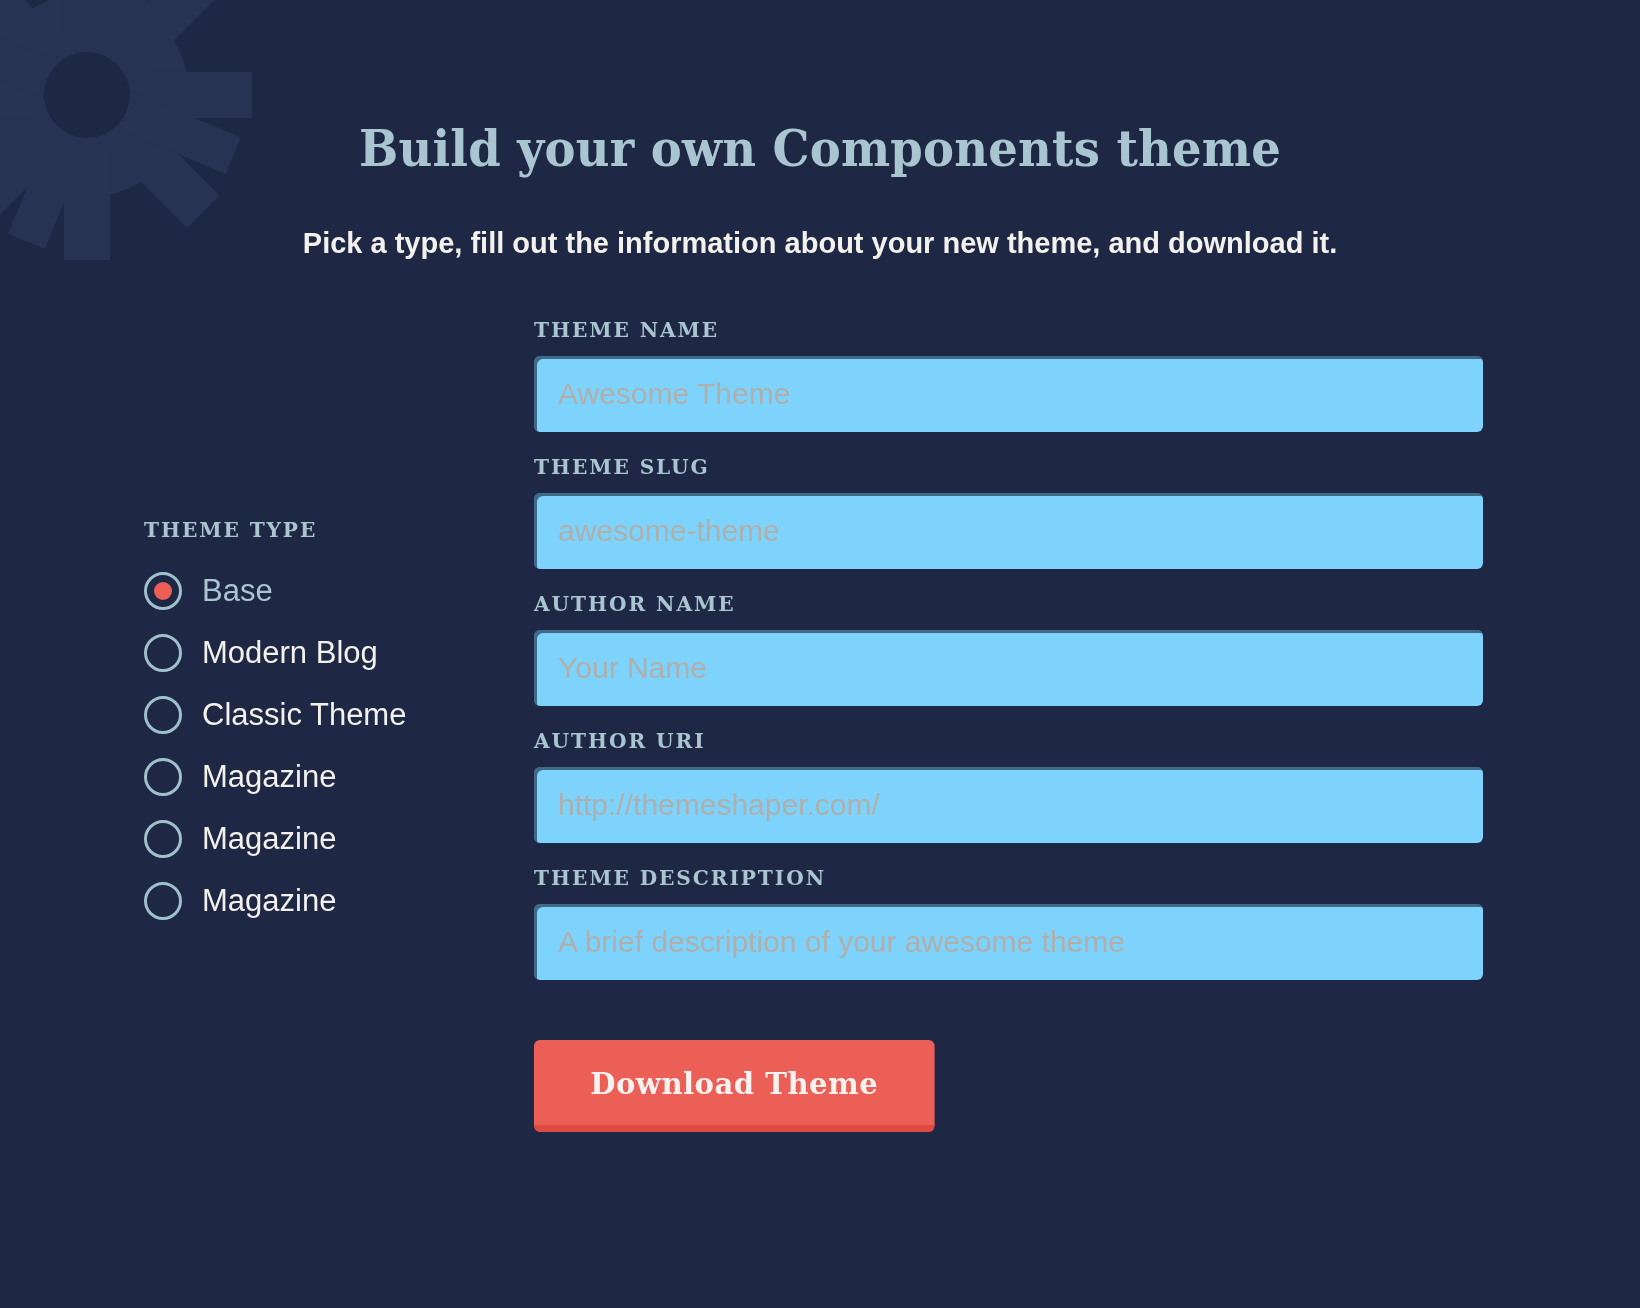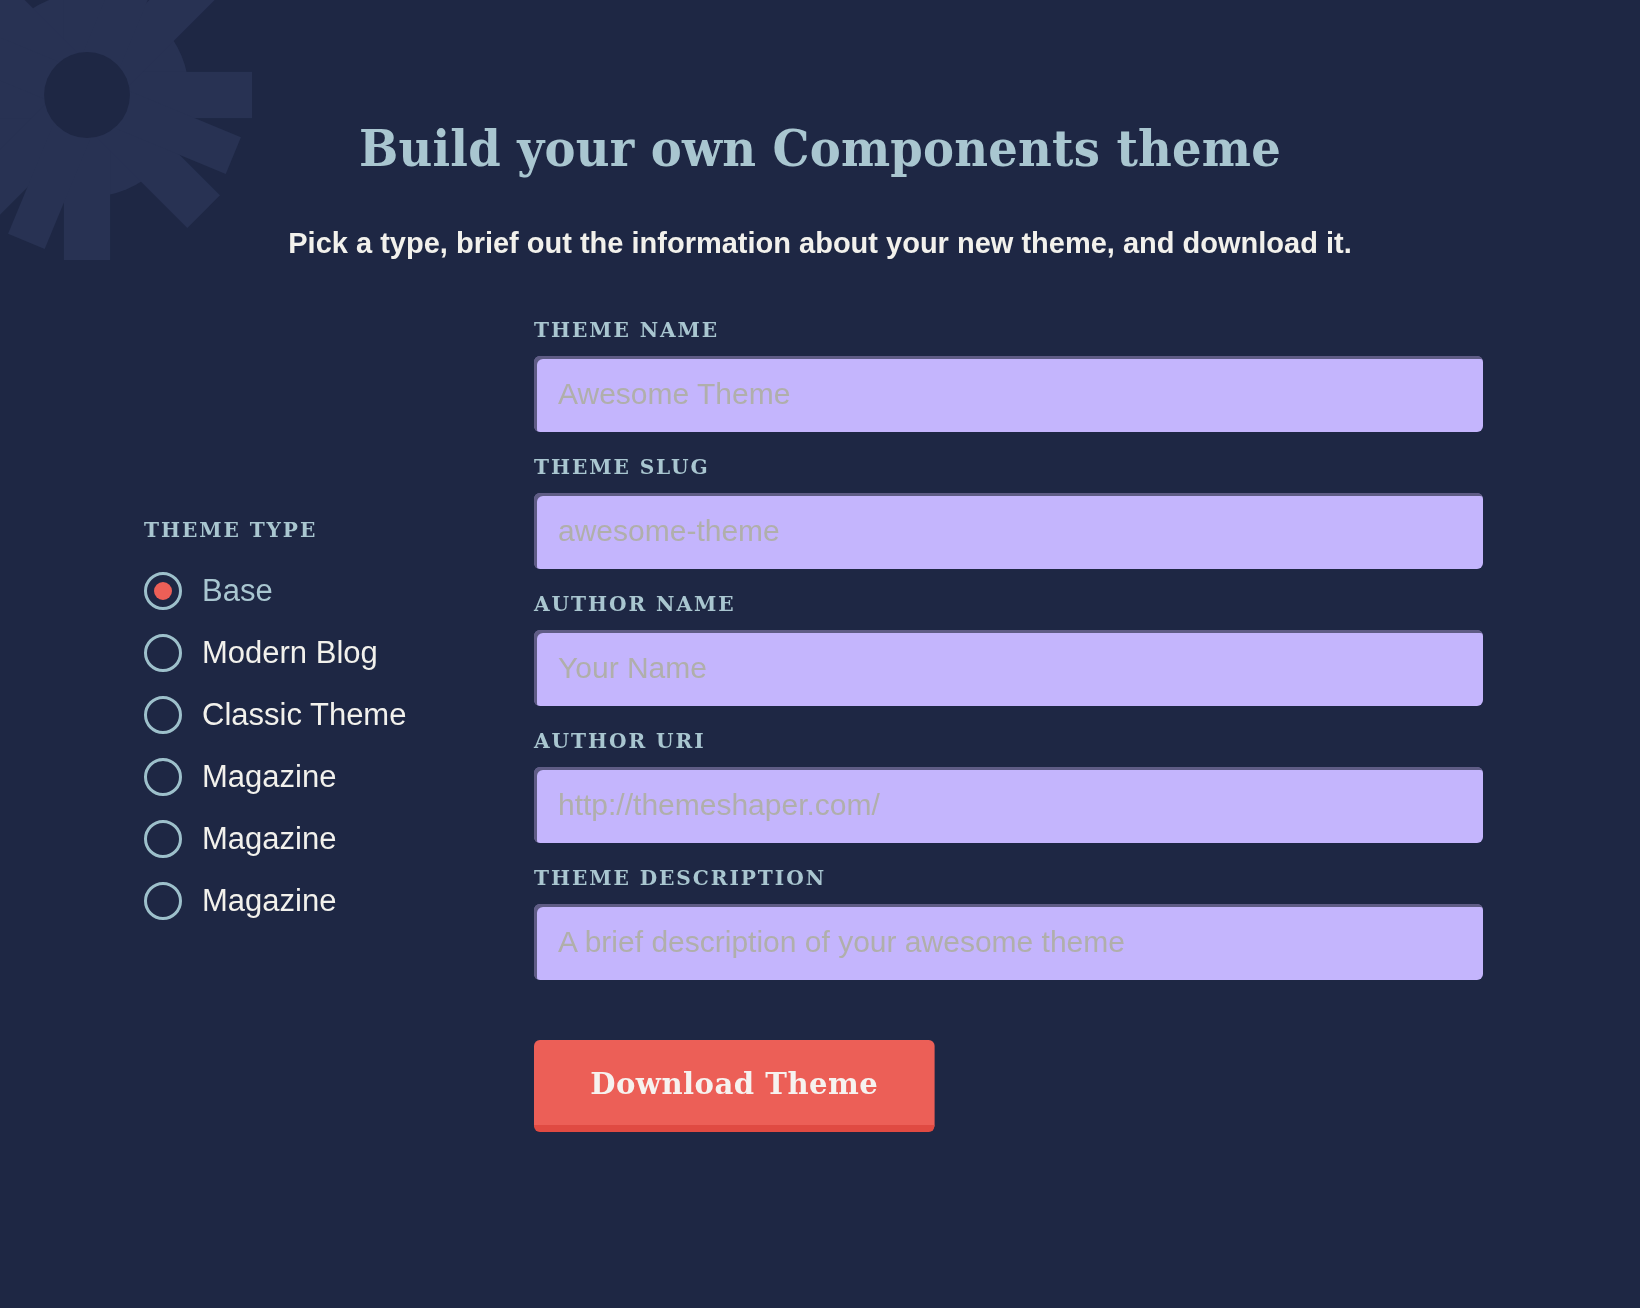--- a/index.html
+++ b/index.html
@@ -129,21 +129,21 @@
   }
   .radio-row.is-selected .radio-label { color: #a9c6d0; }
 
   
   .field-group { margin-bottom: 22px; }
 
   .text-input {
     display: block;
     width: 100%;
     height: 76px;
-    background: #c4b5fd;
+    background: #7dd3fc;
     border: 0;
     border-radius: 6px;
     padding: 0 24px;
     font-family: "Liberation Sans", sans-serif;
     font-size: 30px;
     color: #4a4a4a;
     box-shadow: inset 3px 3px 0 rgba(13,18,34,0.55);
     outline: none;
   }
   .text-input::placeholder { color: #b0afab; opacity: 1; }
@@ -186,21 +186,21 @@
       </g>
     </g>
     <circle cx="100" cy="100" r="26" fill="#1e2744"></circle>
   </svg>
 </div>
 
 <div class="page">
 
   <h1 class="page-title">Build your own Components theme</h1>
 
-  <p class="page-subtitle">Pick a type, brief out the information about your new theme, and download it.</p>
+  <p class="page-subtitle">Pick a type, fill out the information about your new theme, and download it.</p>
 
   <div class="form-wrap">
 
     <div class="col-types">
       <span class="field-label">Theme Type</span>
 
       <div class="radio-list">
 
         <div class="radio-row is-selected">
           <span class="radio-mark"></span>

